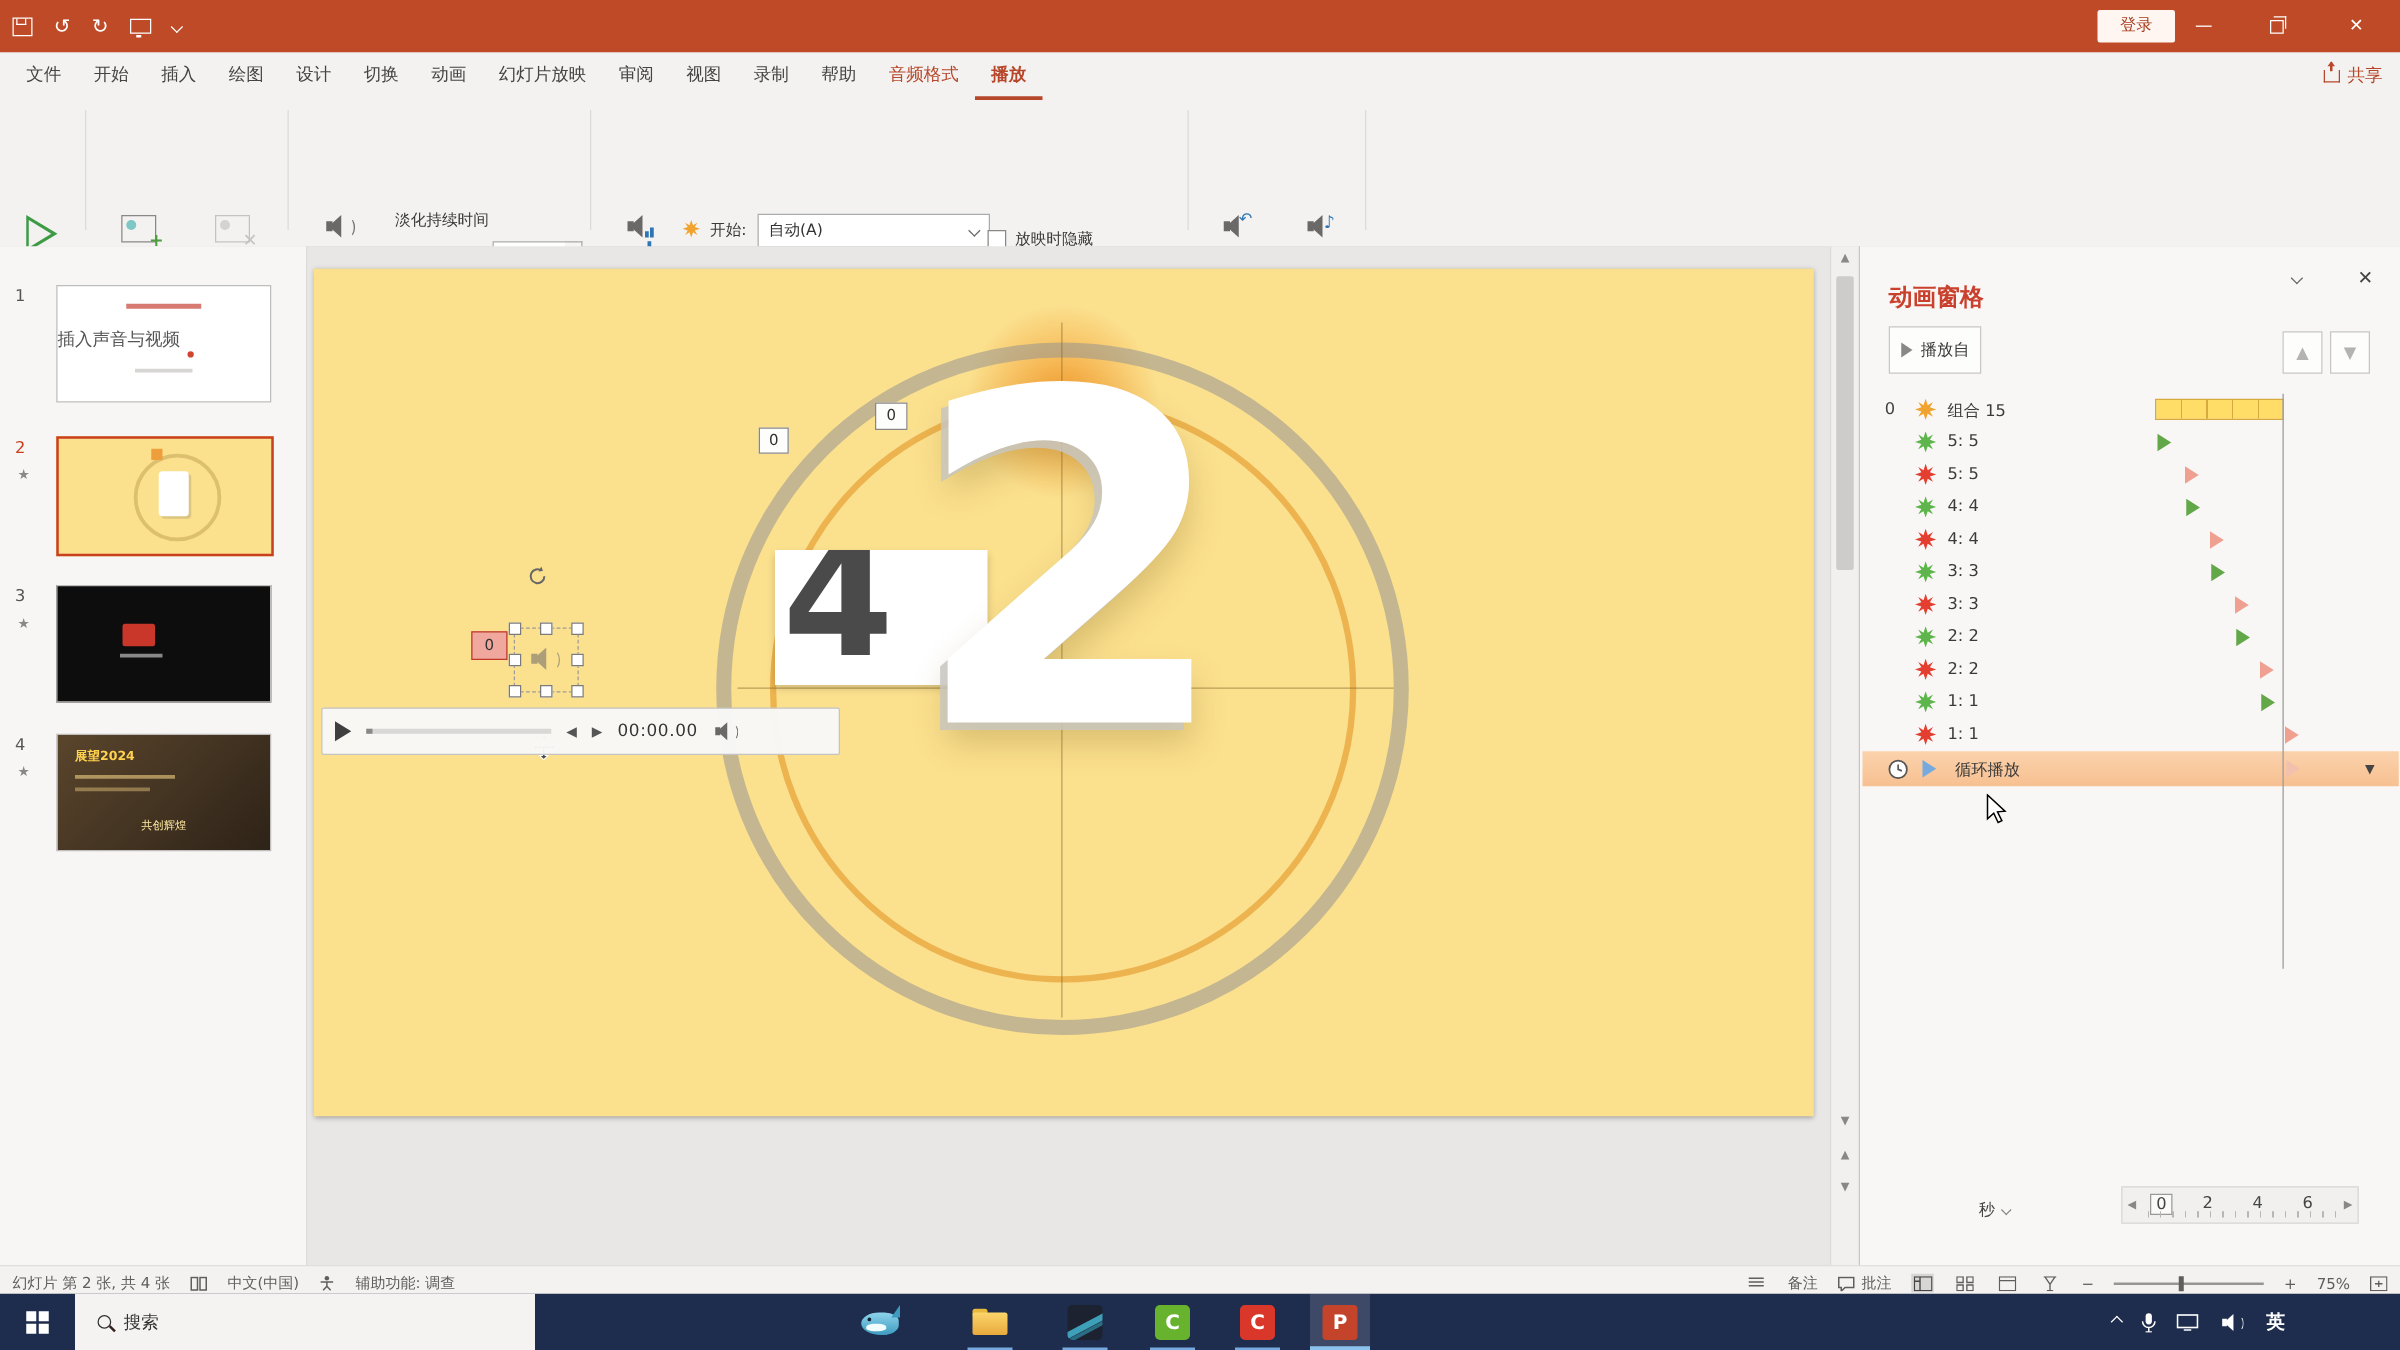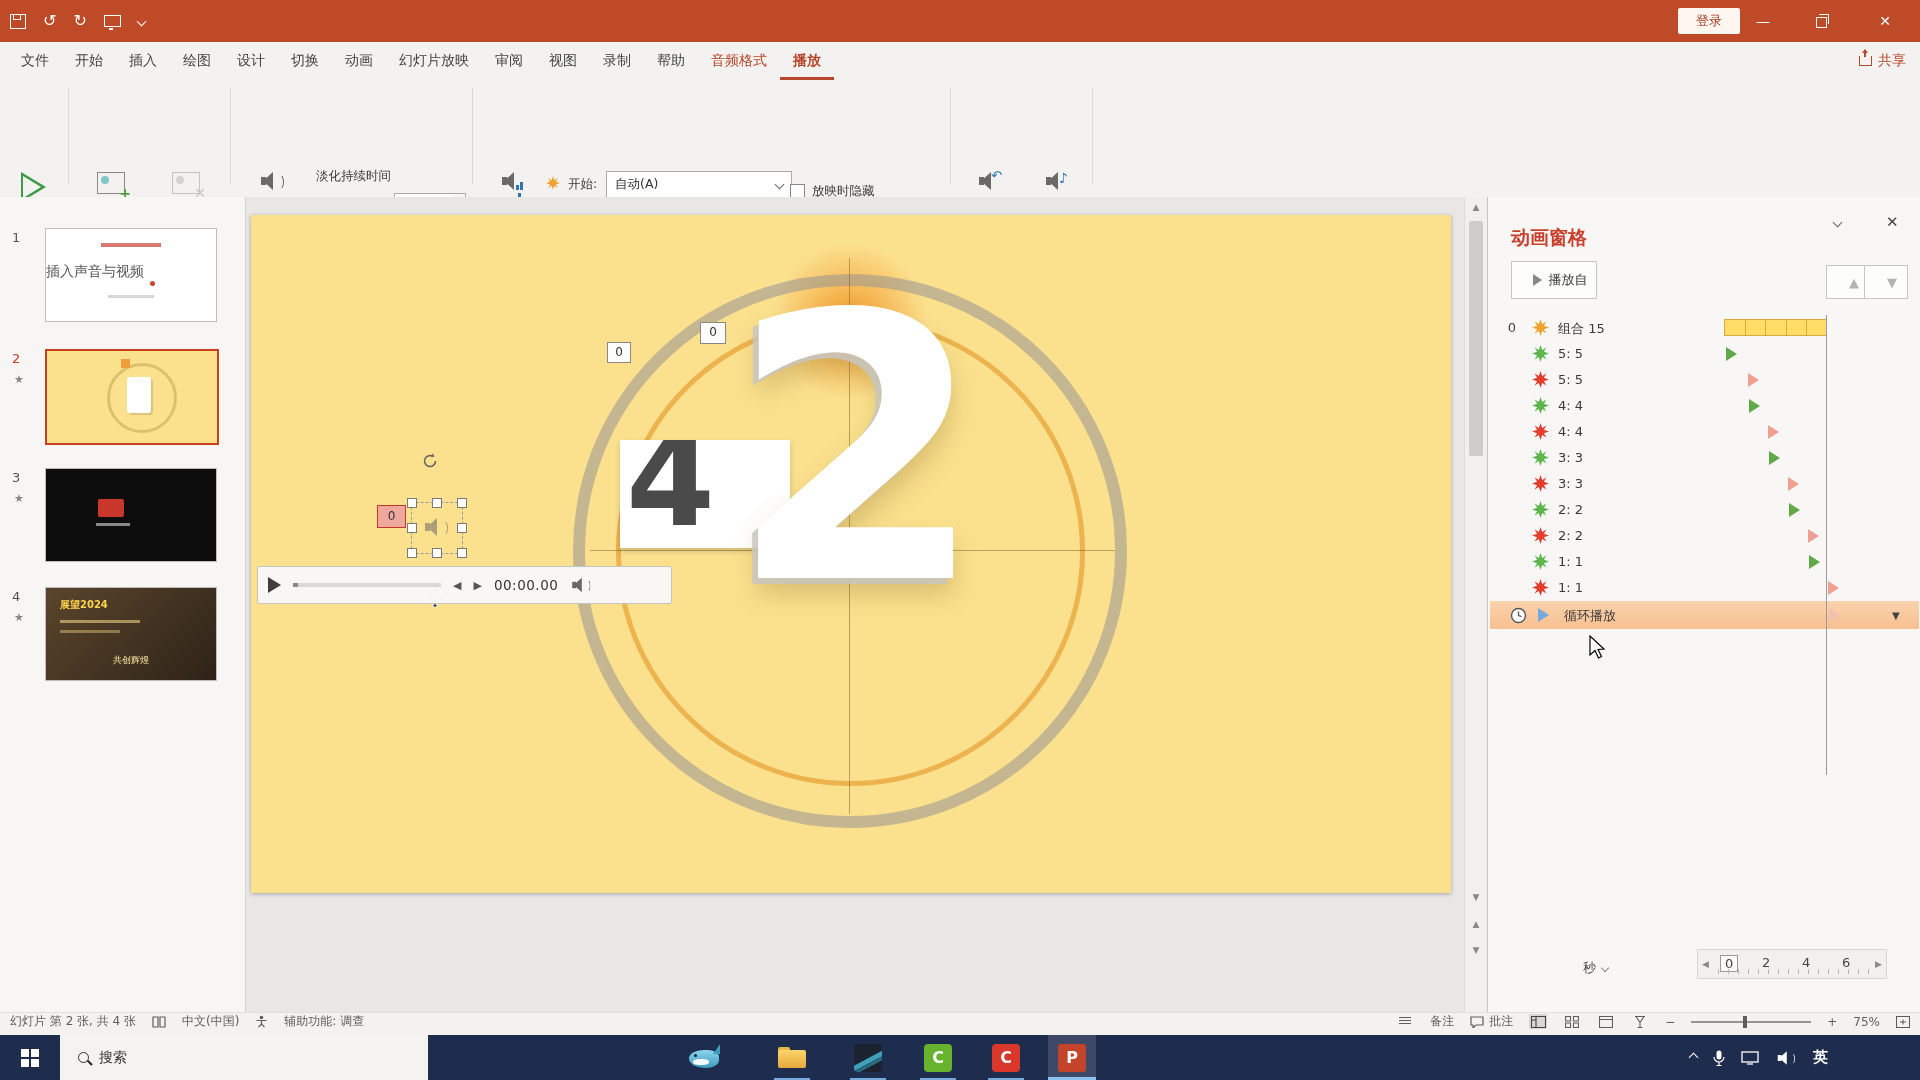--- a/index.html
+++ b/index.html
@@ -86,41 +86,41 @@
   .mtrack i{position:absolute;left:0;top:0;width:5px;height:4px;background:#8A8886;}
   .mskip{font-size:11px;color:#555;}
   .mtime{font-size:13.5px;color:#333;letter-spacing:.5px;}
   
   .vscroll{position:absolute;left:1464px;top:197px;width:22px;height:815px;background:#F1F0EF;border-left:1px solid #DEDCDA;}
   .sarrow{position:absolute;left:0;width:22px;text-align:center;font-size:9px;color:#8A8886;}
   .sthumb{position:absolute;left:4px;width:14px;background:#CDCCCA;border-radius:2px;}
   
   .animpane{position:absolute;left:1487px;top:197px;width:433px;height:815px;background:#F8F7F6;border-left:1px solid #C8C6C4;}
   .ap-title{position:absolute;left:23px;top:28px;font-size:19px;font-weight:bold;color:#C9402C;}
-  .ap-btn{position:absolute;background:#FDFDFC;border:1px solid #C8C6C4;display:flex;align-items:center;justify-content:center;gap:7px;font-size:13px;color:#3B3A39;padding-left:12px;}
+  .ap-btn{position:absolute;background:#FDFDFC;border:1px solid #C8C6C4;display:flex;align-items:center;justify-content:center;gap:7px;font-size:13px;color:#3B3A39;}
   .gtri{width:0;height:0;border-top:6px solid transparent;border-bottom:6px solid transparent;border-left:9px solid #8A8886;}
   .anim-row{position:absolute;left:0;width:433px;height:26px;}
   .anim-num{position:absolute;left:14px;top:5px;width:20px;text-align:center;font-size:13px;color:#444;}
   .star8{position:absolute;left:44px;top:4px;width:17px;height:17px;clip-path:polygon(50% 0,60% 30%,85% 15%,70% 40%,100% 50%,70% 60%,85% 85%,60% 70%,50% 100%,40% 70%,15% 85%,30% 60%,0 50%,30% 40%,15% 15%,40% 30%);}
   .star8.green{background:#5DB54B;}
   .star8.red{background:#E33E30;}
   .star8.orange{background:#F0A32F;}
   .anim-label{position:absolute;left:70px;top:5px;font-size:13px;color:#3A3A3A;white-space:nowrap;}
   .anim-bar{position:absolute;top:4px;height:17px;background:repeating-linear-gradient(90deg,#FFDD66 0 19.6px,#D8A93C 19.6px 20.6px);border:1px solid #D8A93C;box-sizing:border-box;}
   .tri-m{position:absolute;top:6px;width:0;height:0;border-top:7px solid transparent;border-bottom:7px solid transparent;}
   .tri-m.g{border-left:11px solid #63A848;}
   .tri-m.r{border-left:11px solid #EFA091;}
   .tri-m.p{border-left:11px solid #F3C0AE;}
   .vline{position:absolute;width:1px;background:#9A9A9A;}
   .selrow{position:absolute;left:2px;width:429px;height:28px;background:linear-gradient(#FBD2AC,#F7C091);}
   .ruler{position:absolute;background:#F1F0EF;border:1px solid #D8D6D4;box-sizing:border-box;}
   .rulernum{position:absolute;top:5px;font-size:13px;color:#444;}
   .ticks{position:absolute;left:20px;right:16px;bottom:4px;height:5px;background:repeating-linear-gradient(90deg,#B8B6B4 0 1px,transparent 1px 10px);}
   
-  .statusbar{position:absolute;left:0;top:1012px;width:1920px;height:23px;background:#F3F2F1;border-top:1px solid #E1DFDD;font-size:12px;color:#605E5C;display:flex;align-items:flex-start;justify-content:space-between;padding:0 10px;box-sizing:border-box;}
+  .statusbar{position:absolute;left:0;top:1012px;width:1920px;height:23px;background:#F3F2F1;border-top:1px solid #E1DFDD;font-size:12px;color:#605E5C;display:flex;align-items:flex-end;justify-content:space-between;padding:0 10px;box-sizing:border-box;}
   .sb-left,.sb-right{display:flex;align-items:center;gap:16px;white-space:nowrap;}
   .viewic{width:18px;height:15px;display:flex;align-items:center;justify-content:center;}
   .viewic.active{background:#D8D6D4;}
   .ztrack{width:120px;height:2px;background:#979593;position:relative;}
   .zthumb{position:absolute;top:-5px;width:4px;height:12px;background:#605E5C;}
   
   .taskbar{position:absolute;left:0;top:1035px;width:1920px;height:45px;background:#1E2C4D;}
   .startbtn{position:absolute;left:0;top:0;width:60px;height:45px;display:flex;align-items:center;justify-content:center;}
   .winlogo{display:grid;grid-template-columns:8px 8px;grid-template-rows:8px 8px;gap:2px;}
   .winlogo i{background:#fff;}

